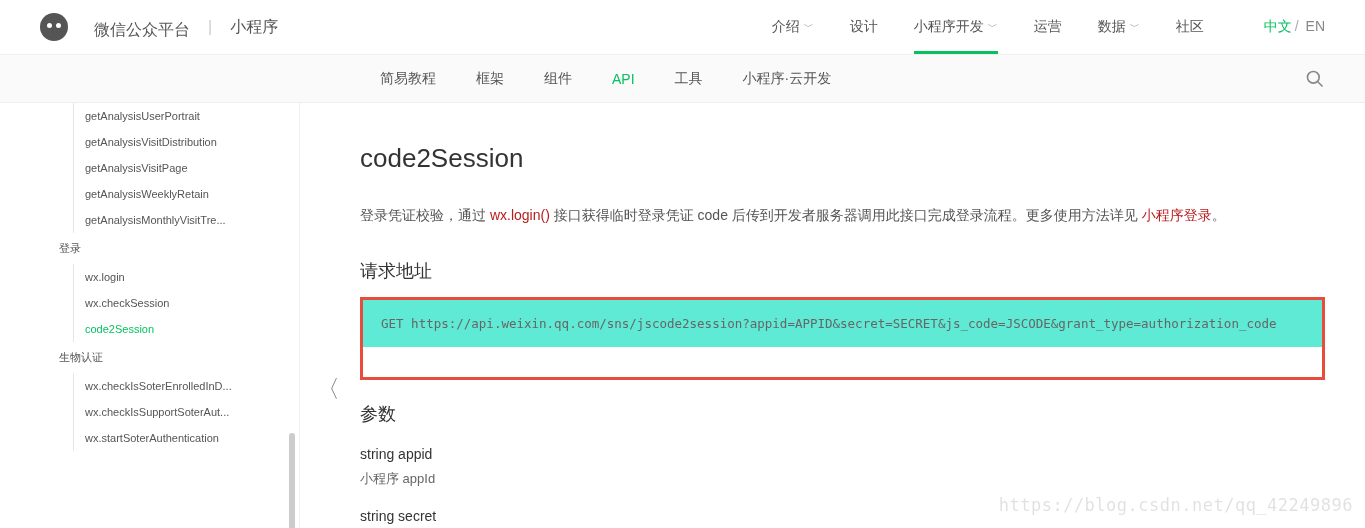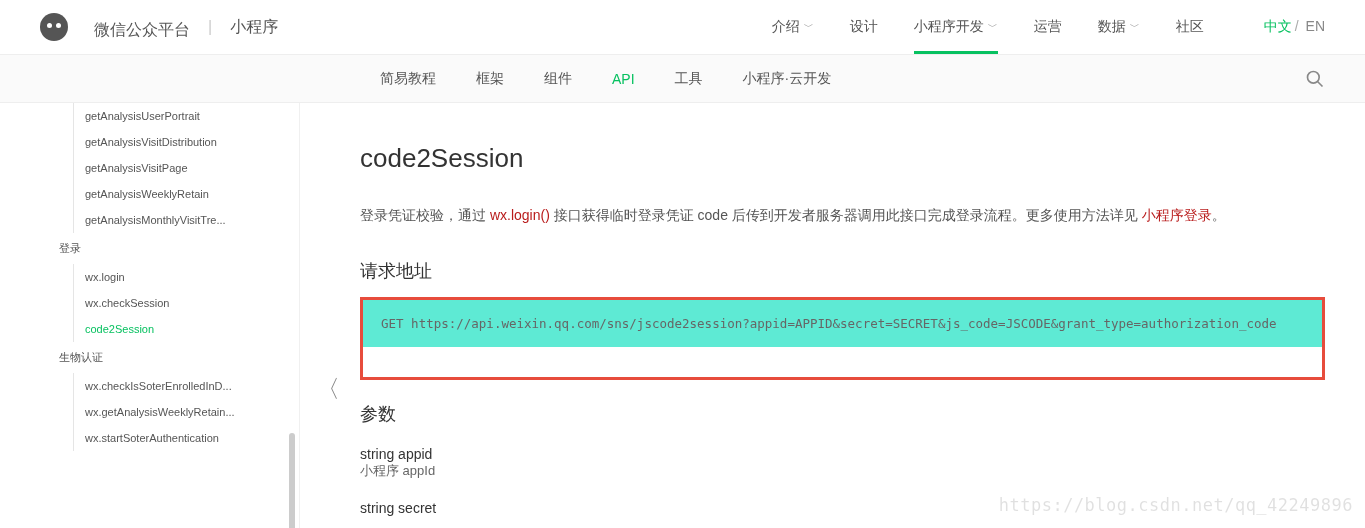--- a/index.html
+++ b/index.html
@@ -35,21 +35,21 @@
   .scrollb { position:absolute; right:4px; top:330px; width:6px; height:130px; background:#ccc; border-radius:3px; }
   .collapse-toggle { position:absolute; left:316px; top:270px; font-size:24px; color:#888; cursor:pointer; user-select:none; }
   .content { flex:1; padding: 40px 40px 0 60px; overflow:hidden; }
   .h1 { font-size: 26px; font-weight:500; color:#333; margin-bottom: 28px; }
   .desc { font-size:14px; color:#555; line-height:1.9; margin-bottom: 30px; }
   .desc a { color:#b91c1c; text-decoration:none; }
   .h2 { font-size: 18px; font-weight:500; color:#333; margin-bottom: 14px; }
   .codebox { border: 3px solid #e74c3c; padding: 0 0 30px 0; margin-bottom: 22px; }
   .codebox pre { background:#5eead4; padding: 16px 18px; font-family: Consolas, Monaco, monospace; font-size:12.5px; color:#666; margin:0; white-space:pre; overflow:hidden; }
   .param-name { font-size:14px; color:#333; margin-top: 20px; }
-  .param-desc { font-size:13px; color:#666; margin-top: 0; }
+  .param-desc { font-size:13px; color:#666; margin-top: 8px; }
   .watermark { position:absolute; right:12px; bottom:13px; color:rgba(0,0,0,0.12); font-family: monospace; font-size:17px; letter-spacing:0.5px; pointer-events:none; }
 </style>
 </head>
 <body>
 
 <div class="topnav">
   <div class="logo-wrap">
     <div class="logo-icon"></div>
     <span class="site-title">微信公众平台</span>
   </div>
@@ -105,21 +105,21 @@
         <div class="side-item">getAnalysisVisitDistribution</div>
         <div class="side-item">getAnalysisVisitPage</div>
         <div class="side-item">getAnalysisWeeklyRetain</div>
         <div class="side-item">getAnalysisMonthlyVisitTre...</div>
         <div class="side-cat">登录</div>
         <div class="side-item">wx.login</div>
         <div class="side-item">wx.checkSession</div>
         <div class="side-item active">code2Session</div>
         <div class="side-cat">生物认证</div>
         <div class="side-item">wx.checkIsSoterEnrolledInD...</div>
-        <div class="side-item">wx.getAnalysisWeeklyRetain...</div>
+        <div class="side-item">wx.checkIsSupportSoterAut...</div>
         <div class="side-item">wx.startSoterAuthentication</div>
       </div>
     <div class="scrollb"></div>
   </div>
   <div class="collapse-toggle">〈</div>
   <div class="content">
     <div class="h1">code2Session</div>
     <p class="desc">
       <span>登录凭证校验，通过 </span><a>wx.login()</a><span> 接口获得临时登录凭证 code 后传到开发者服务器调用此接口完成登录流程。更多使用方法详见 </span><a>小程序登录</a><span>。</span>
     </p>

